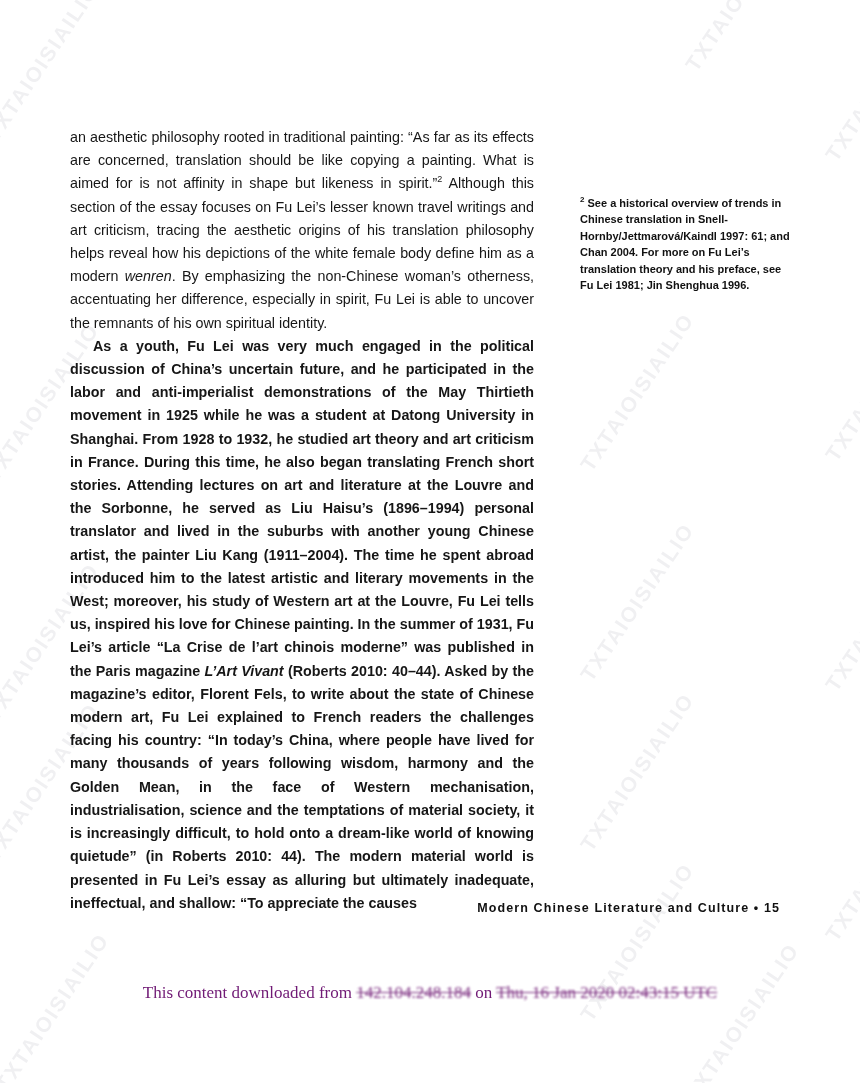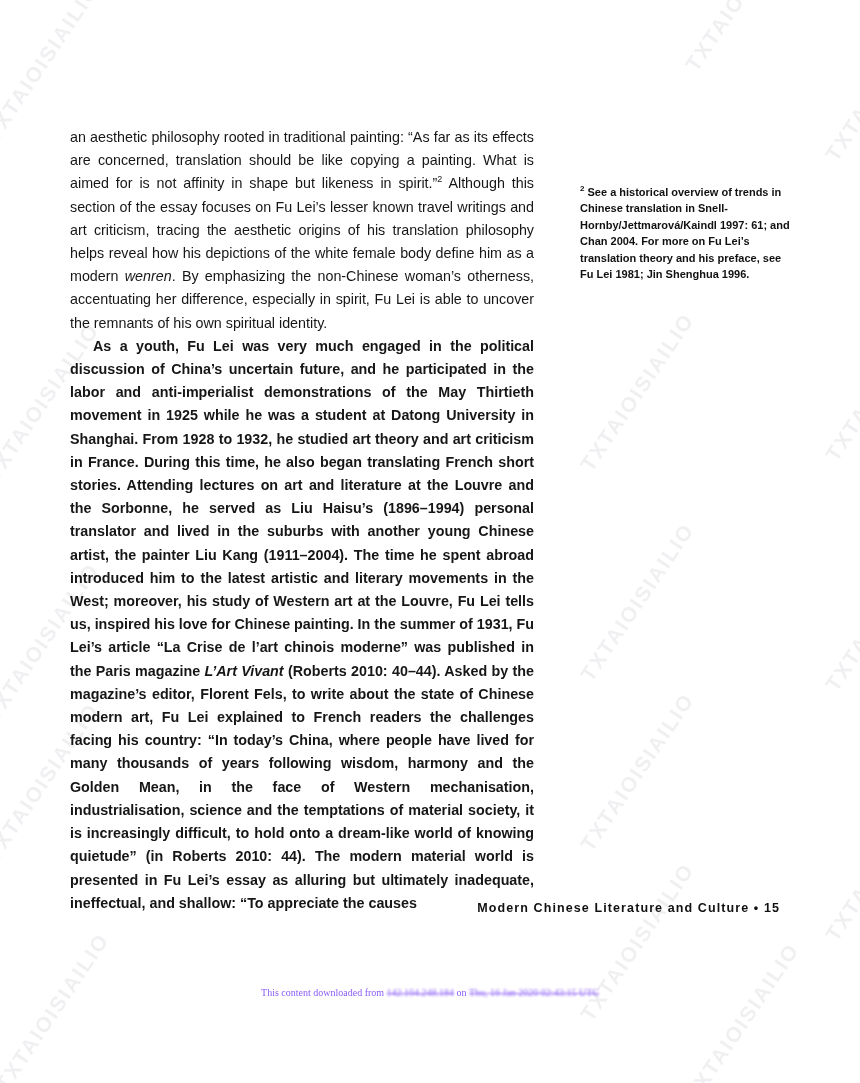--- a/index.html
+++ b/index.html
@@ -46,21 +46,21 @@
   sup.fn-ref {
     font-size: 9px;
     vertical-align: super;
     line-height: 0;
   }
 
   
   .sidenote {
     position: absolute;
     left: 580px;
-    top: 184px;
+    top: 195px;
     width: 214px;
     font-size: 11px;
     font-weight: 700;
     line-height: 16.4px;
     color: #111;
     text-align: left;
   }
   .sidenote sup {
     font-size: 8px;
     vertical-align: super;
@@ -80,23 +80,23 @@
   }
 
   
   .download-notice {
     position: absolute;
     top: 984px;
     left: 0;
     width: 100%;
     text-align: center;
     font-family: "Liberation Serif", serif;
-    font-size: 10px;
+    font-size: 17px;
     line-height: 17px;
-    color: #8b5cf6;
+    color: #701a75;
   }
   .redacted {
     filter: blur(1.1px);
     text-decoration: line-through;
     opacity: 0.9;
   }
 </style>
 </head>
 <body>
 

